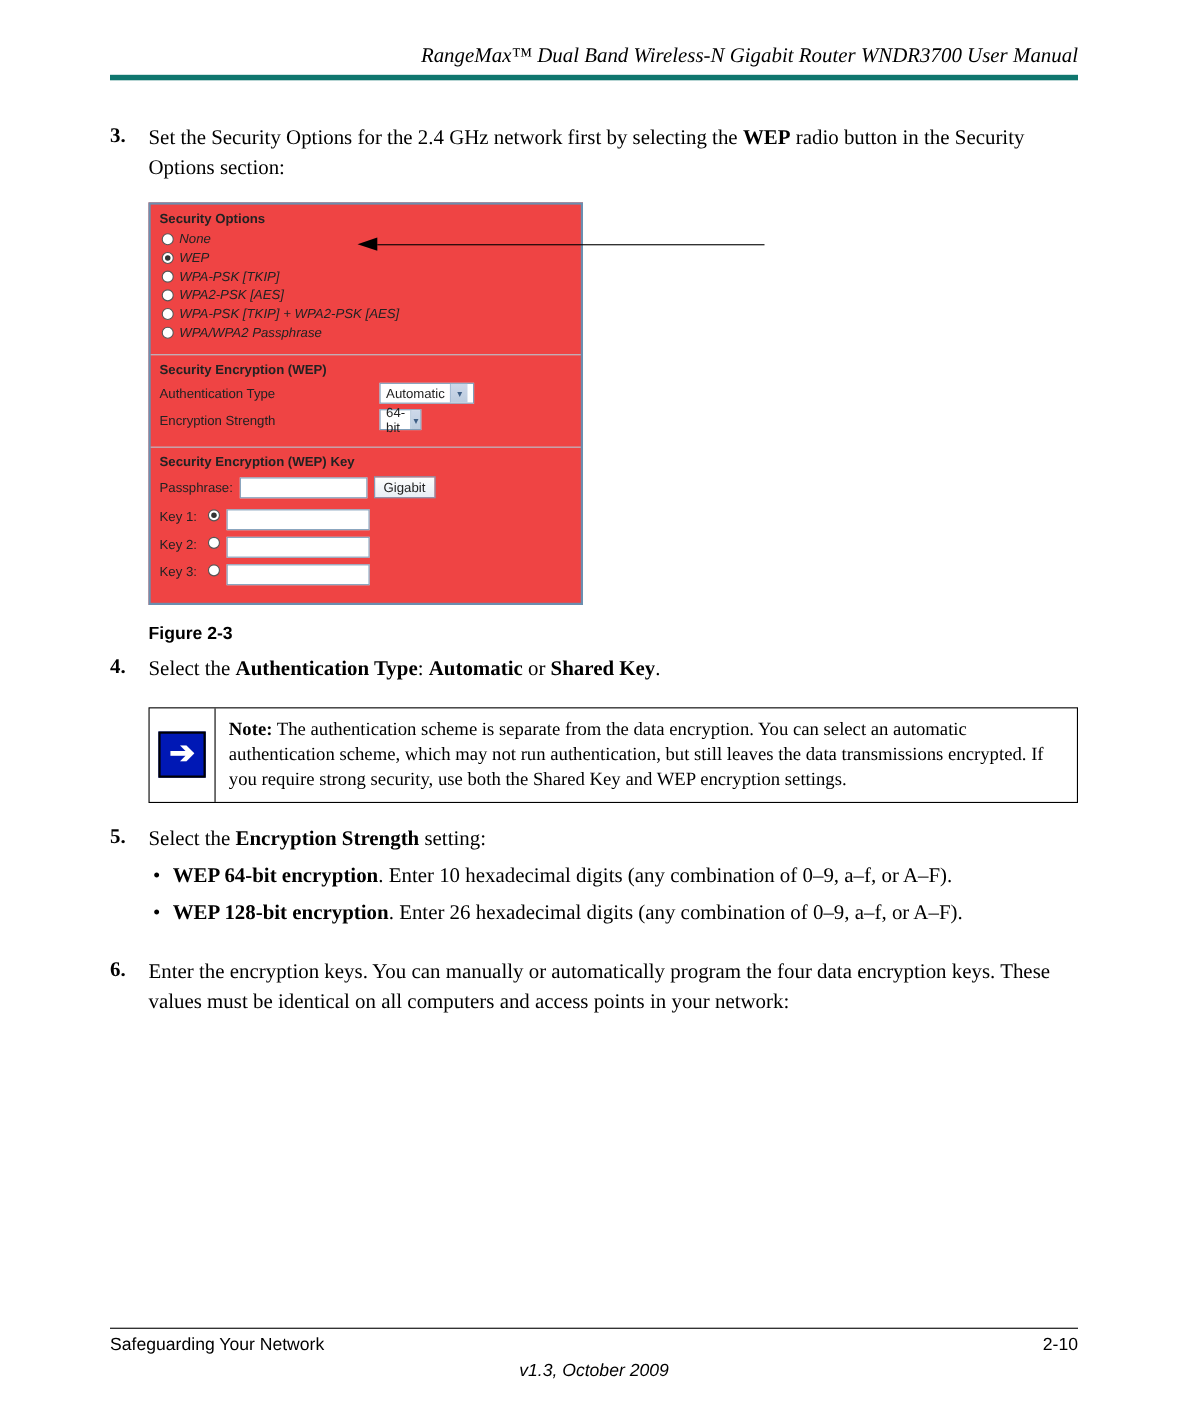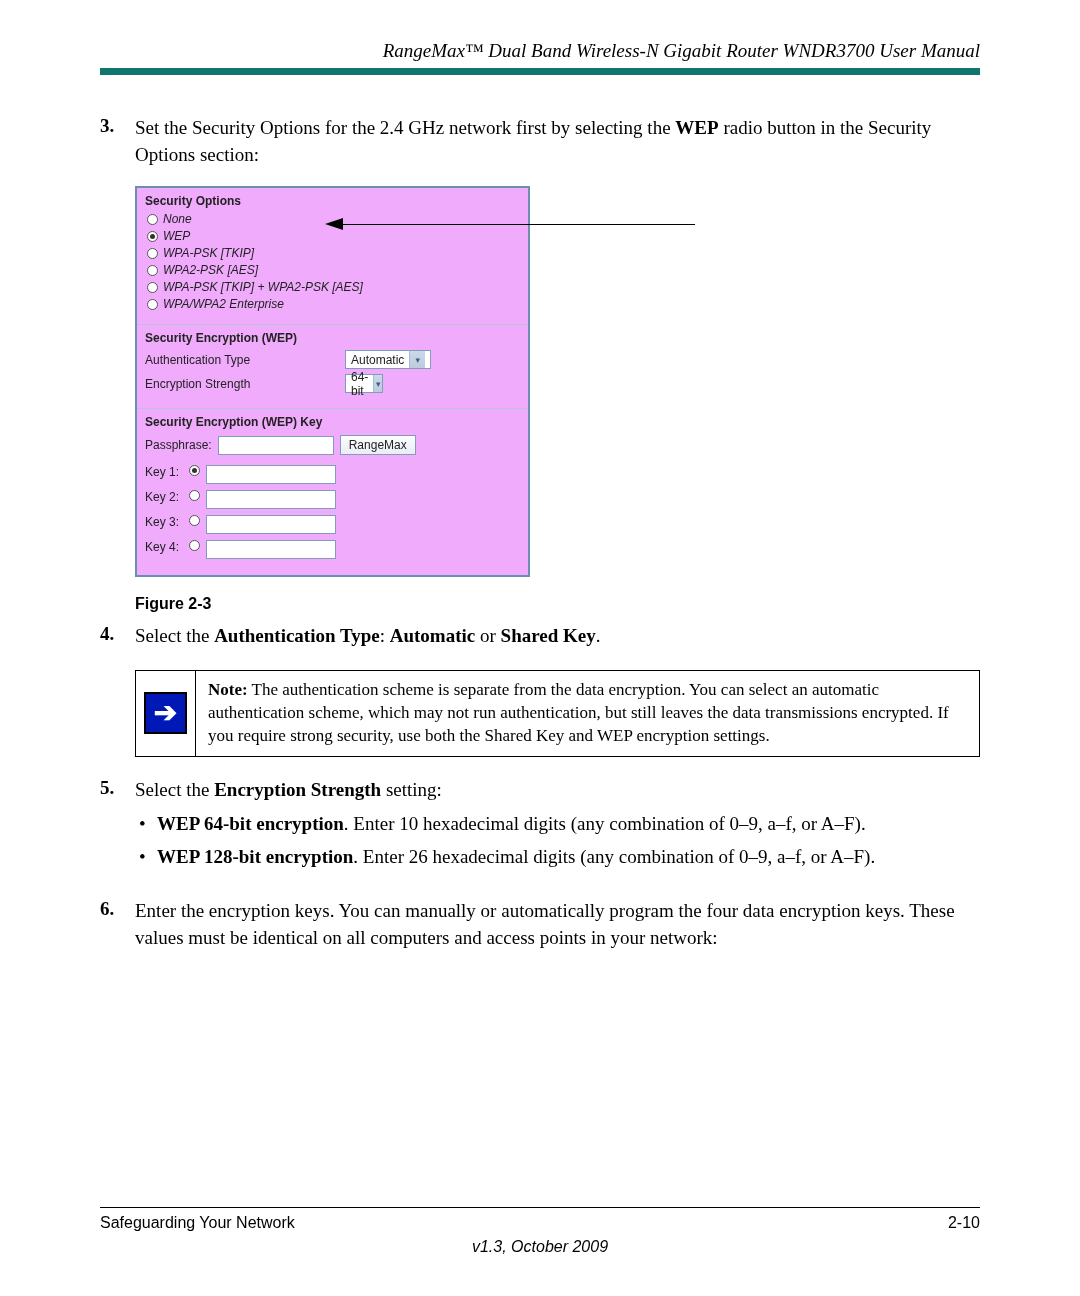--- a/index.html
+++ b/index.html
@@ -11,31 +11,31 @@
       height: 1296px;
       position: relative;
       padding: 40px 100px;
     }
     .header-title {
       text-align: right;
       font-style: italic;
       font-size: 19px;
       padding-bottom: 6px;
       margin-bottom: 40px;
-      border-bottom: 7px solid #0f766e;
+      border-bottom: 5px solid #0f766e;
     }
     .step-item { display: flex; margin-bottom: 14px; }
     .step-num { font-weight: bold; width: 35px; flex-shrink: 0; font-size: 19px; }
     .step-body { font-size: 19px; line-height: 1.4; flex: 1; }
     .strong { font-weight: bold; }
     .figure-container { margin: 18px 0 10px 35px; }
     .panel {
       width: 395px;
       border: 2px solid #6a8fb0;
-      background: #f0abfc;
+      background: #ef4444;
       font-family: Arial, Helvetica, sans-serif;
       font-size: 12px;
       color: #222;
       position: relative;
     }
     .panel-section { padding: 6px 8px 10px 8px; }
     .panel-heading { font-weight: bold; font-size: 12px; margin-bottom: 4px; }
     .radio-row { display: flex; align-items: center; gap: 5px; margin: 3px 0 3px 2px; font-style: italic; }
     .radio {
       width: 11px; height: 11px; border: 1px solid #555; border-radius: 50%;
@@ -134,21 +134,21 @@
       <div class="radio-row">
           <span class="radio"></span>
           <span>WPA2-PSK [AES]</span>
         </div>
       <div class="radio-row">
           <span class="radio"></span>
           <span>WPA-PSK [TKIP] + WPA2-PSK [AES]</span>
         </div>
       <div class="radio-row">
           <span class="radio"></span>
-          <span>WPA/WPA2 Enterprise</span>
+          <span>WPA/WPA2 Passphrase</span>
         </div>
     </div>
     <div class="sep"></div>
     <div class="panel-section">
       <div class="panel-heading">Security Encryption (WEP)</div>
       <div class="field-row">
         <span class="field-label">Authentication Type</span>
         <span class="select-box" style="width:86px;">
           <span class="select-text">Automatic</span>
           <span class="select-arrow">▾</span>
@@ -161,39 +161,34 @@
           <span class="select-arrow">▾</span>
         </span>
       </div>
     </div>
     <div class="sep"></div>
     <div class="panel-section">
       <div class="panel-heading">Security Encryption (WEP) Key</div>
       <div class="passphrase-row">
         <span>Passphrase:</span>
         <span class="text-input" style="width:116px;"></span>
-        <span class="btn">RangeMax</span>
+        <span class="btn">Gigabit</span>
       </div>
       <div class="key-row">
           <span class="key-label">Key 1:</span>
           <span class="radio checked"></span>
           <span class="text-input" style="width:130px;"></span>
         </div>
       <div class="key-row">
           <span class="key-label">Key 2:</span>
           <span class="radio"></span>
           <span class="text-input" style="width:130px;"></span>
         </div>
       <div class="key-row">
           <span class="key-label">Key 3:</span>
-          <span class="radio"></span>
-          <span class="text-input" style="width:130px;"></span>
-        </div>
-      <div class="key-row">
-          <span class="key-label">Key 4:</span>
           <span class="radio"></span>
           <span class="text-input" style="width:130px;"></span>
         </div>
     </div>
   </div>
   <div class="figure-caption">Figure 2-3</div>
 </div>
 
 <div class="step-item">
   <div class="step-num">4.</div>

